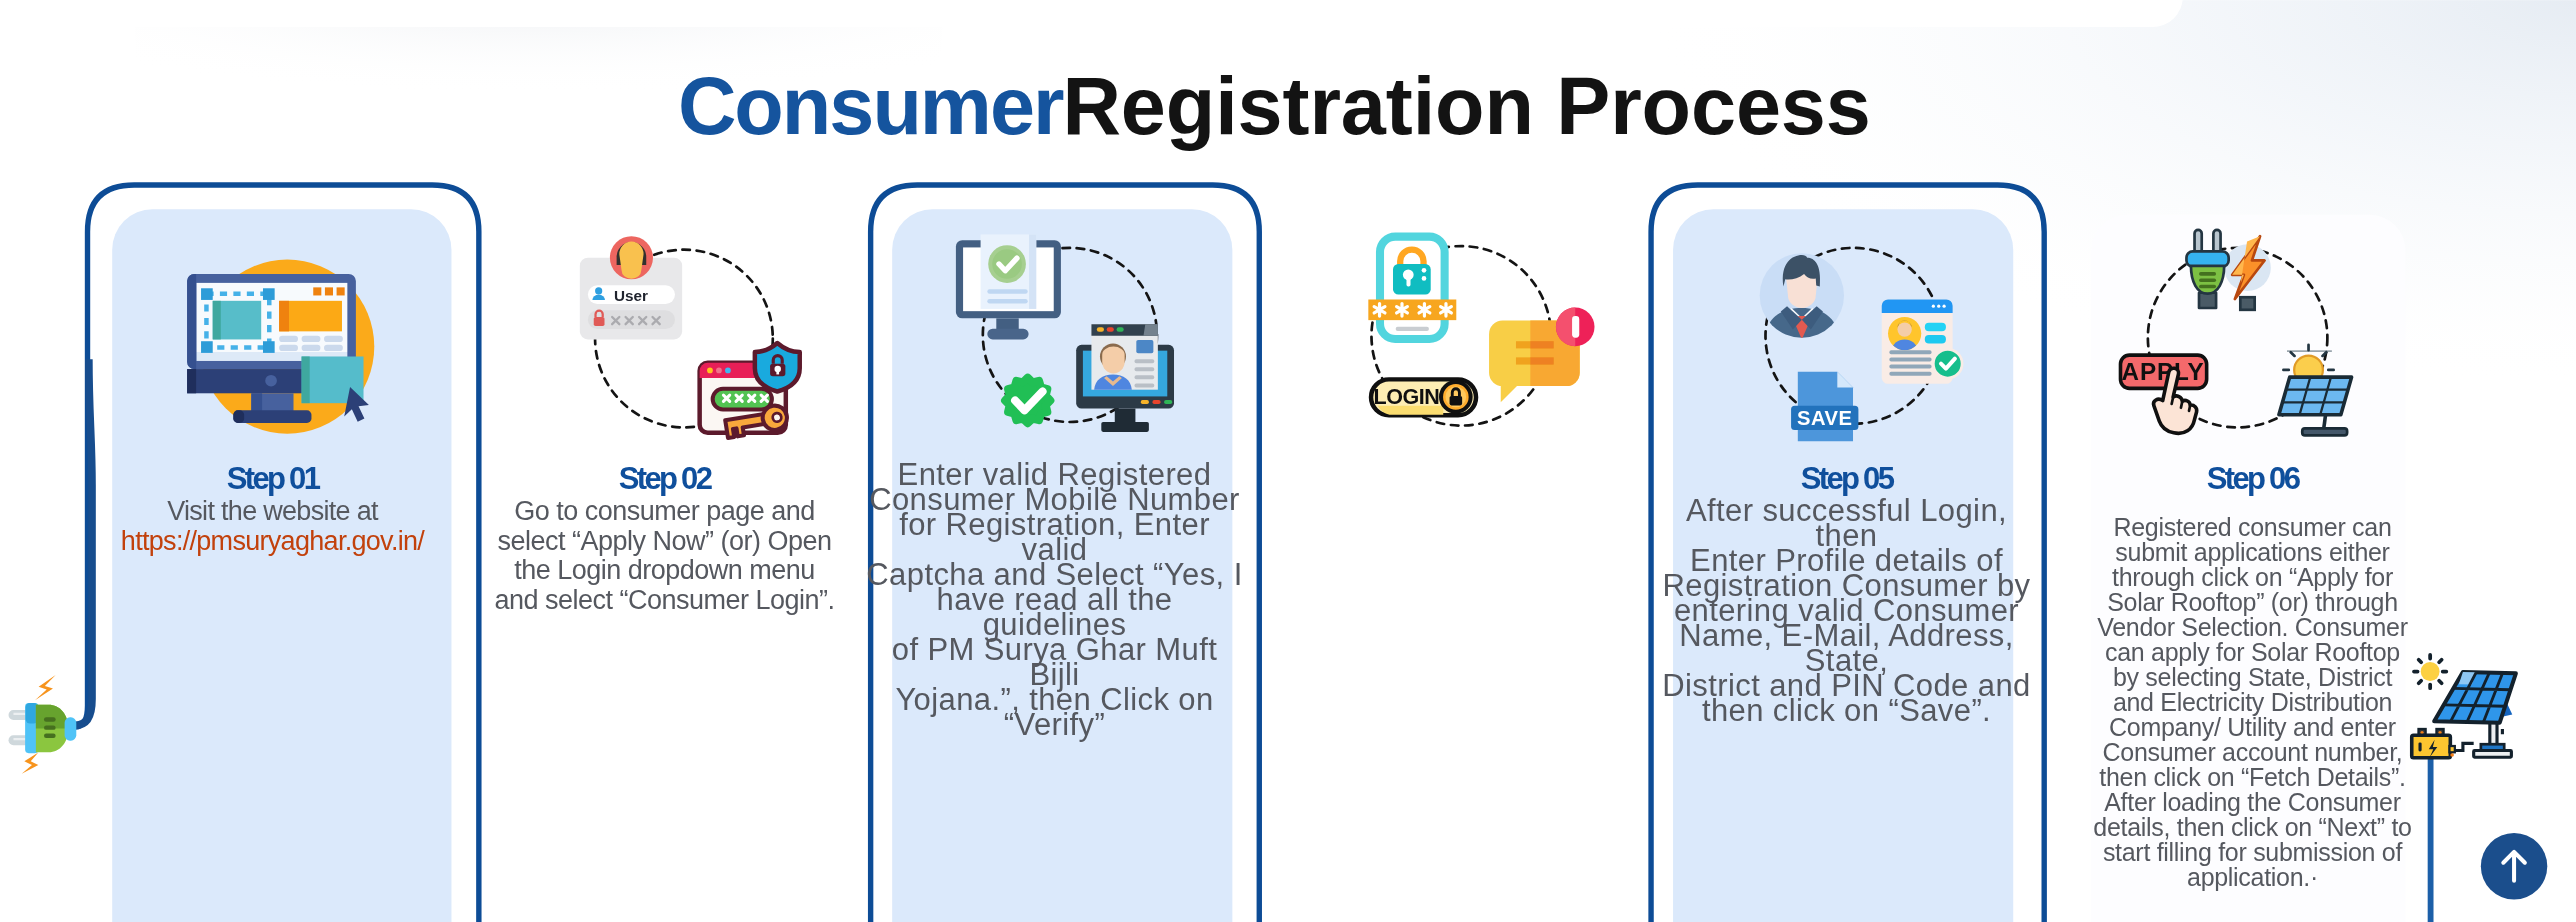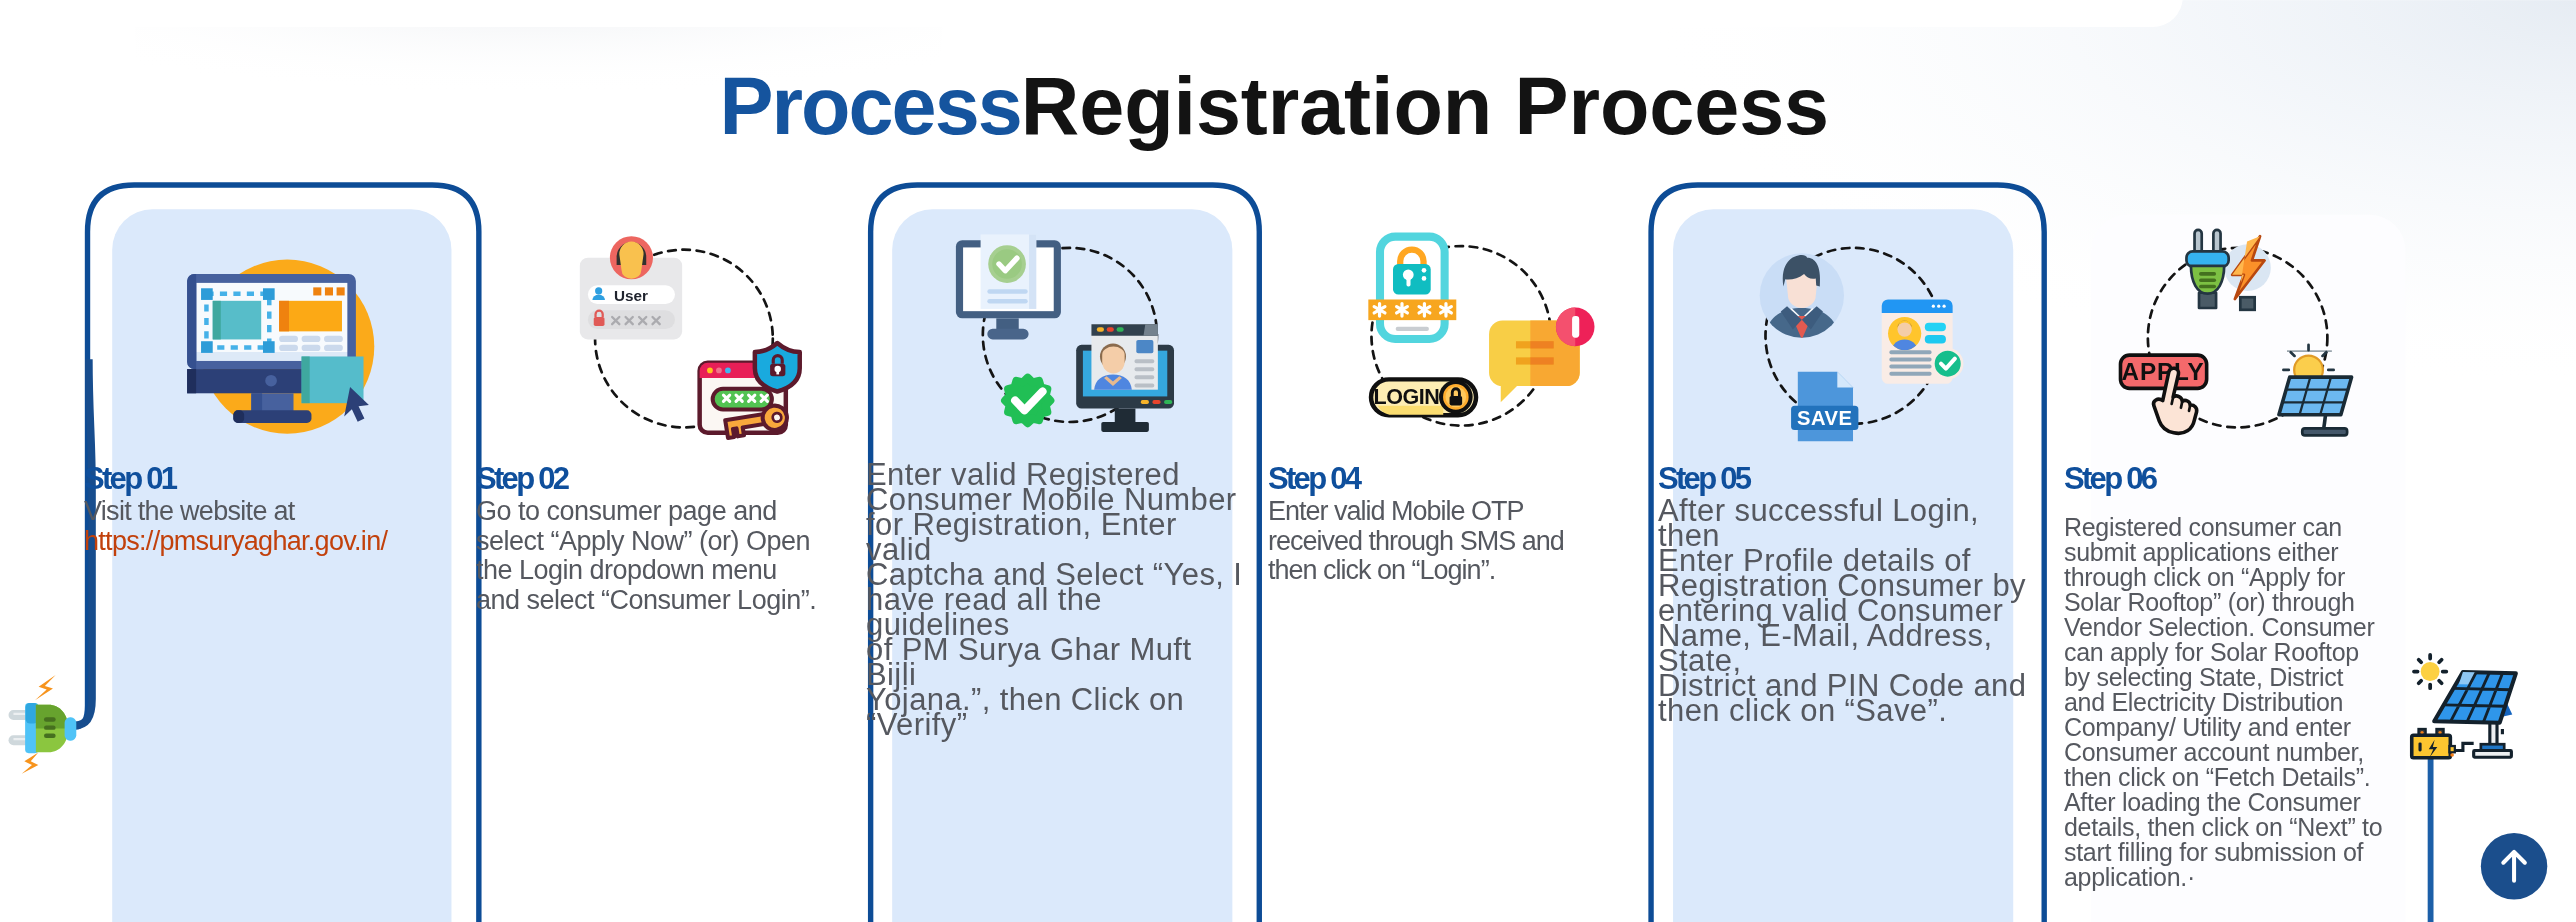--- a/index.html
+++ b/index.html
@@ -1,17 +1,17 @@
 <!DOCTYPE html>
 <html style="font-size:14.4px"><head><meta charset="utf-8"><style>
 html,body{margin:0;padding:0}
 body{width:2576px;height:923px;overflow:hidden;background:#fff;font-family:"Liberation Sans",sans-serif}
 #page{position:relative;width:2576px;height:923px;overflow:hidden}
 #gfx{position:absolute;left:0;top:0}
-.txt{position:absolute;text-align:left}
+.txt{position:absolute;text-align:center}
 .lbl{font-weight:bold;font-size:31px;color:#0f4f9c;letter-spacing:-2.7px}
 .bd{font-size:27px;line-height:29.5px;color:#55585f;margin:0;letter-spacing:-0.5px}
 .sm{font-size:31px;line-height:25px;letter-spacing:0.4px;margin-top:0.9px}
 .sm6{font-size:25px;line-height:25px;letter-spacing:-0.3px;margin-top:18px}
 #title{position:absolute;left:-7.2px;top:60px;width:2563px;text-align:center;font-weight:bold;font-size:81px;white-space:nowrap}
 #title .c{color:#15549e;letter-spacing:-2px}
 #title .r{color:#131313;letter-spacing:-0.1px}
 </style></head>
 <body>
 <div id="page">
@@ -320,37 +320,33 @@
   <path d="M2547.7,434 h68 M2543.4,448 h68" fill="none" stroke-width="2.5"></path>
   <path d="M2574,420 l-12,42 M2597,420 l-12,42" fill="none" stroke-width="2.5"></path>
  </g>
  <path d="M2591,462 l-2,15" stroke="#1a2b36" stroke-width="4"></path>
  <rect x="2565" y="477" width="50" height="8" rx="3" fill="#44576a" stroke="#1a2b36" stroke-width="3"></rect>
 </g>
 
 <circle cx="2801" cy="965" r="37" fill="#1b4e8c"></circle>
 <path d="M2801,981 V950 M2789,961 L2801,949 L2813,961" fill="none" stroke="#ffffff" stroke-width="4.5" stroke-linecap="round" stroke-linejoin="round"></path>
 </svg>
-<div id="title"><span class="c">Process</span><span class="r">Registration Process</span></div>
+<div id="title"><span class="c">Consumer</span><span class="r">Registration Process</span></div>
 
 <div class="txt" style="left:84px;top:461px;width:377px">
  <div class="lbl">Step 01</div>
  <div class="bd" style="letter-spacing:-0.7px">Visit the website at<br><span style="color:#c2410c">https://pmsuryaghar.gov.in/</span></div>
 </div>
 <div class="txt" style="left:476px;top:461px;width:377px">
  <div class="lbl">Step 02</div>
  <div class="bd">Go to consumer page and<br>select “Apply Now” (or) Open<br>the Login dropdown menu<br>and select “Consumer Login”.</div>
 </div>
 <div class="txt" style="left:866px;top:461px;width:377px">
  <div class="bd sm">Enter valid Registered<br>Consumer Mobile Number<br>for Registration, Enter valid<br>Captcha and Select “Yes, I<br>have read all the guidelines<br>of PM Surya Ghar Muft Bijli<br>Yojana.”, then Click on<br>“Verify”</div>
 </div>
-<div class="txt" style="left:1268px;top:461px;width:377px">
- <div class="lbl">Step 04</div>
- <div class="bd" style="letter-spacing:-1px">Enter valid Mobile OTP<br>received through SMS and<br>then click on “Login”.</div>
-</div>
 <div class="txt" style="left:1658px;top:461px;width:377px">
  <div class="lbl">Step 05</div>
  <div class="bd sm">After successful Login, then<br>Enter Profile details of<br>Registration Consumer by<br>entering valid Consumer<br>Name, E-Mail, Address, State,<br>District and PIN Code and<br>then click on “Save”.</div>
 </div>
 <div class="txt" style="left:2064px;top:461px;width:377px">
  <div class="lbl">Step 06</div>
  <div class="bd sm6">Registered consumer can<br>submit applications either<br>through click on “Apply for<br>Solar Rooftop” (or) through<br>Vendor Selection. Consumer<br>can apply for Solar Rooftop<br>by selecting State, District<br>and Electricity Distribution<br>Company/ Utility and enter<br>Consumer account number,<br>then click on “Fetch Details”.<br>After loading the Consumer<br>details, then click on “Next” to<br>start filling for submission of<br>application.·</div>
 </div>
 </div>
 

